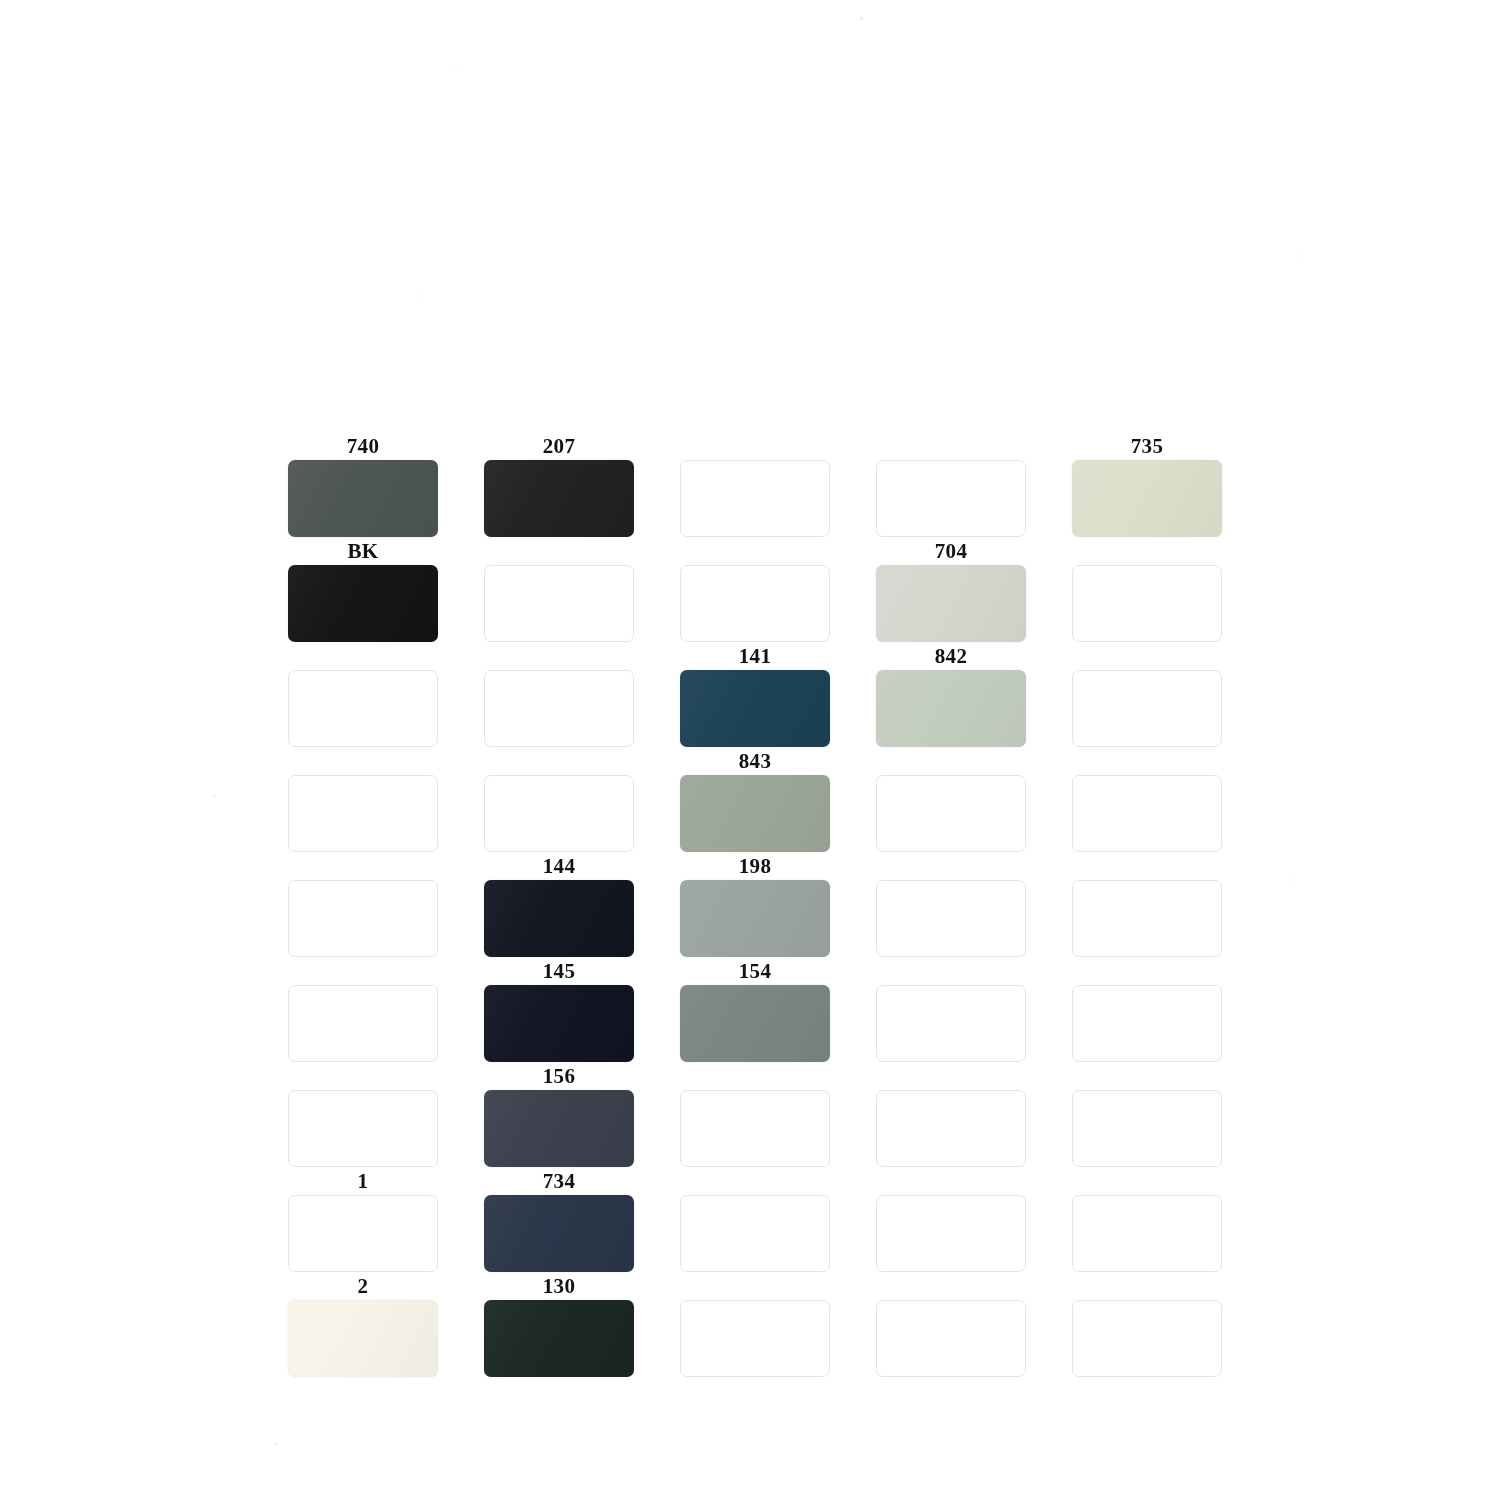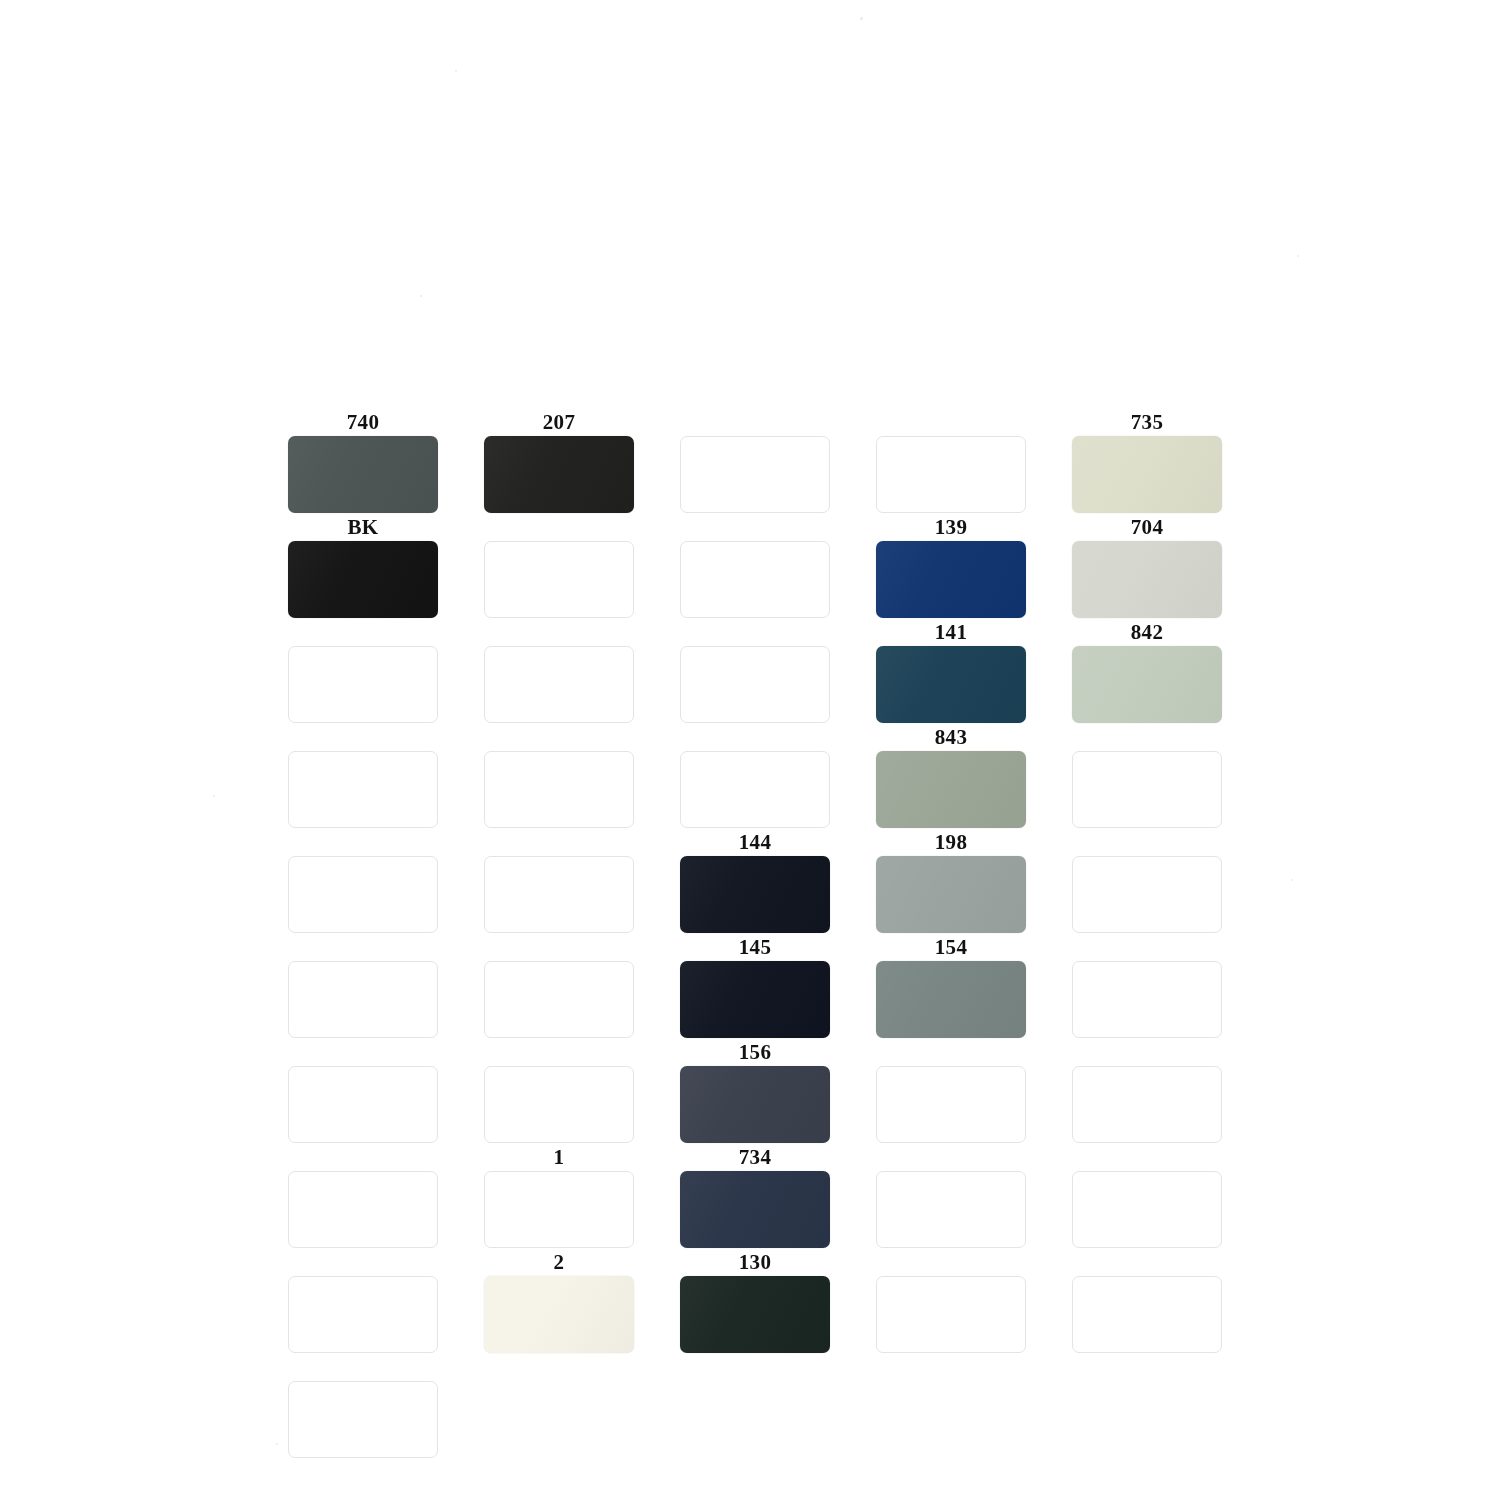--- a/index.html
+++ b/index.html
@@ -39,20 +39,21 @@
     display: grid;
     grid-template-columns: repeat(5, 150px);
     column-gap: 46px;
     grid-auto-rows: 105px;
   }
 
   .swatch-cell {
     position: relative;
     width: 168px;
     height: 103px;
+    margin-top: 24px;
   }
 
   .swatch-label {
     position: absolute;
     top: 0;
     left: 0;
     width: 150px;
     height: 24px;
     line-height: 24px;
     text-align: center;
@@ -137,24 +138,20 @@
       </div>
       <div class="swatch-cell">
         <div class="swatch-label"></div>
         <div class="swatch-chip empty"></div>
       </div>
       <div class="swatch-cell">
         <div class="swatch-label"></div>
         <div class="swatch-chip empty"></div>
       </div>
       <div class="swatch-cell">
-        <div class="swatch-label">139</div>
-        <div class="swatch-chip filled" style="background: rgb(16, 52, 112);"></div>
-      </div>
-      <div class="swatch-cell">
         <div class="swatch-label">704</div>
         <div class="swatch-chip filled" style="background: rgb(213, 215, 207);"></div>
       </div>
       <div class="swatch-cell">
         <div class="swatch-label"></div>
         <div class="swatch-chip empty"></div>
       </div>
       <div class="swatch-cell">
         <div class="swatch-label"></div>
         <div class="swatch-chip empty"></div>

